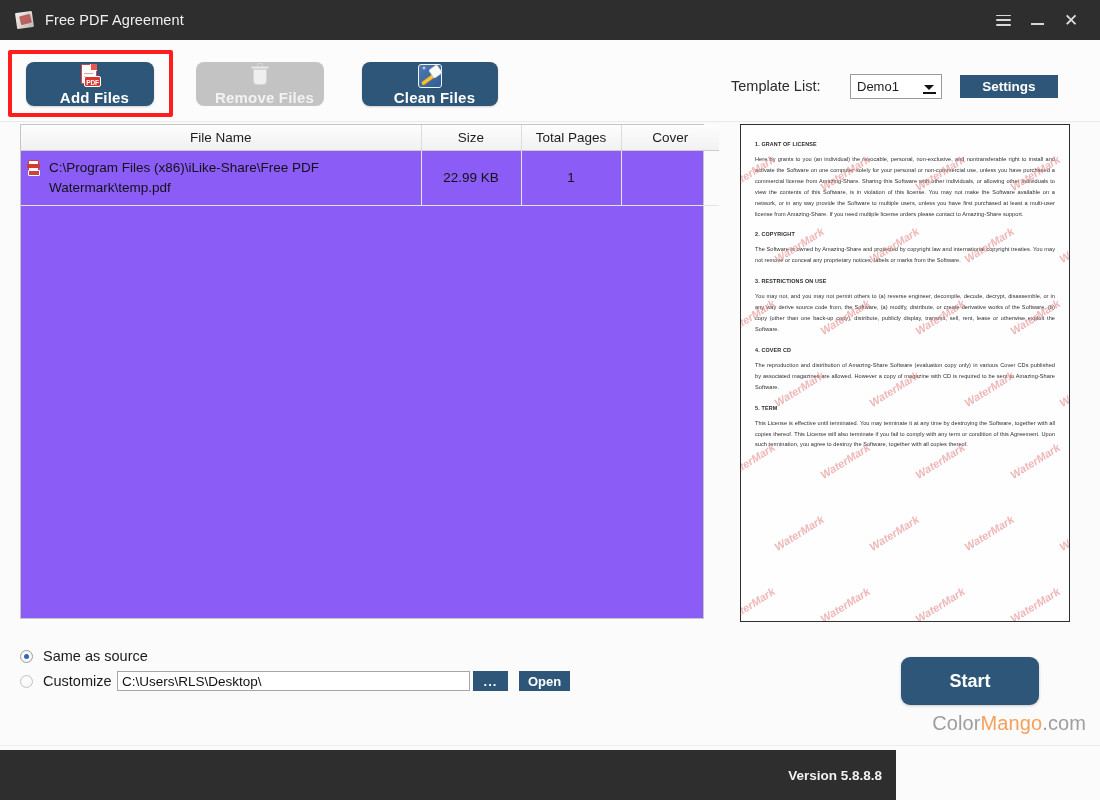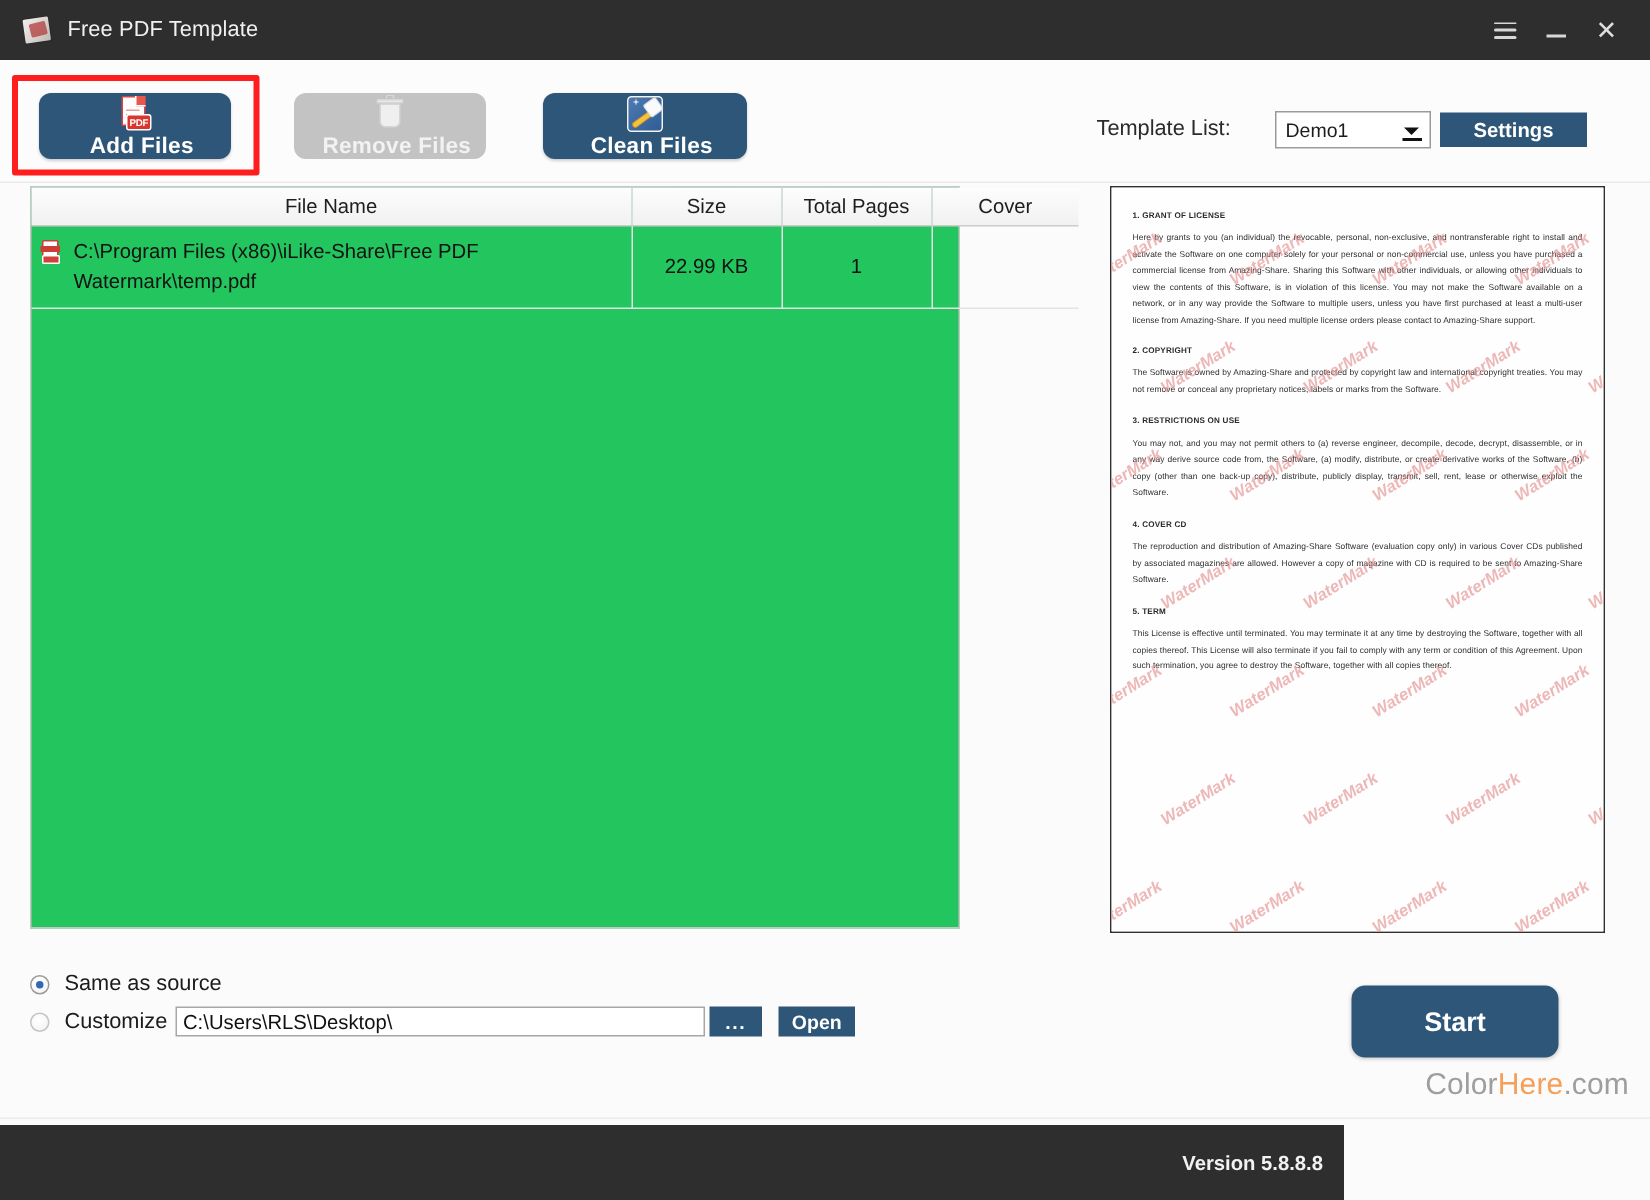--- a/index.html
+++ b/index.html
@@ -136,21 +136,21 @@
     background: #ffffff; opacity: .85;
     clip-path: polygon(50% 0,60% 40%,100% 50%,60% 60%,50% 100%,40% 60%,0 50%,40% 40%);
   }
 
   
   .tmpl-label {
     position: absolute; left: 731px; top: 78px;
     font-size: 14.5px; color: #2b2b2b;
   }
   .tmpl-select {
-    position: absolute; left: 850px; top: 74px; width: 104px; height: 25px;
+    position: absolute; left: 850px; top: 74px; width: 92px; height: 25px;
     border: 1px solid #9a9a9a; background: #ffffff;
     font-family: "Liberation Sans", sans-serif; font-size: 13px; color: #1c1c1c;
     padding-left: 6px;
     display: flex; align-items: center;
     cursor: pointer;
     text-align: center;
   }
   .tmpl-select .caret {
     position: absolute; right: 7px; top: 10px;
     width: 0; height: 0;
@@ -162,22 +162,22 @@
   }
   .btn-settings {
     position: absolute; left: 960px; top: 75px; width: 98px; height: 23px;
     background: #2e5679; color: #fff; font-size: 13.5px; font-weight: bold;
     display: flex; align-items: center; justify-content: center;
     border: none; cursor: pointer;
   }
 
   
   .table-wrap {
-    position: absolute; left: 20px; top: 124px; width: 620px; height: 495px;
-    border: 1px solid #c6c6c6; background: #22c55e;
+    position: absolute; left: 20px; top: 124px; width: 684px; height: 495px;
+    border: 1px solid #c6c6c6; background: #8b5cf6;
   }
   table.filelist { width: 100%; border-collapse: collapse; table-layout: fixed; }
   table.filelist th {
     height: 25px;
     background: linear-gradient(180deg,#fdfdfd 0%,#f1f1f1 100%);
     border-bottom: 1px solid #ccc;
     border-right: 1px solid #dcdcdc;
     font-size: 13.5px; font-weight: normal; color: #1e1e1e;
     text-align: center;
   }
@@ -286,21 +286,21 @@
 </head>
 <body>
 
 <div id="app">
 
   <div class="titlebar">
     <div class="app-icon">
       <div class="sheet"></div>
         <div class="stamp"></div>
     </div>
-    <div class="app-title">Free PDF Template</div>
+    <div class="app-title">Free PDF Agreement</div>
     <div class="win-ctrls">
       <div class="win-btn">
         <div class="hamburger">
             <i></i>
             <i></i>
             <i></i>
           </div>
       </div>
       <div class="win-btn">
         <div class="minim"></div>
@@ -441,21 +441,21 @@
   <div class="opt-row" id="opt-custom">
     <span class="radio off"></span>
     <span class="opt-lbl">Customize</span>
   </div>
   <input class="path-input" type="text" value="C:\Users\RLS\Desktop\" style="">
   <button class="sm-btn" id="btn-browse">...</button>
   <button class="sm-btn" id="btn-open">Open</button>
 
   <button class="btn-start">Start</button>
   <div class="brand">
-    <span class="c1">Color</span><span class="c2">Here</span><span class="c3">.com</span>
+    <span class="c1">Color</span><span class="c2">Mango</span><span class="c3">.com</span>
   </div>
   <div class="line-sep"></div>
 
   <div class="footer">
     <span class="version">Version 5.8.8.8</span>
   </div>
 
 </div>
 
 </body></html>

